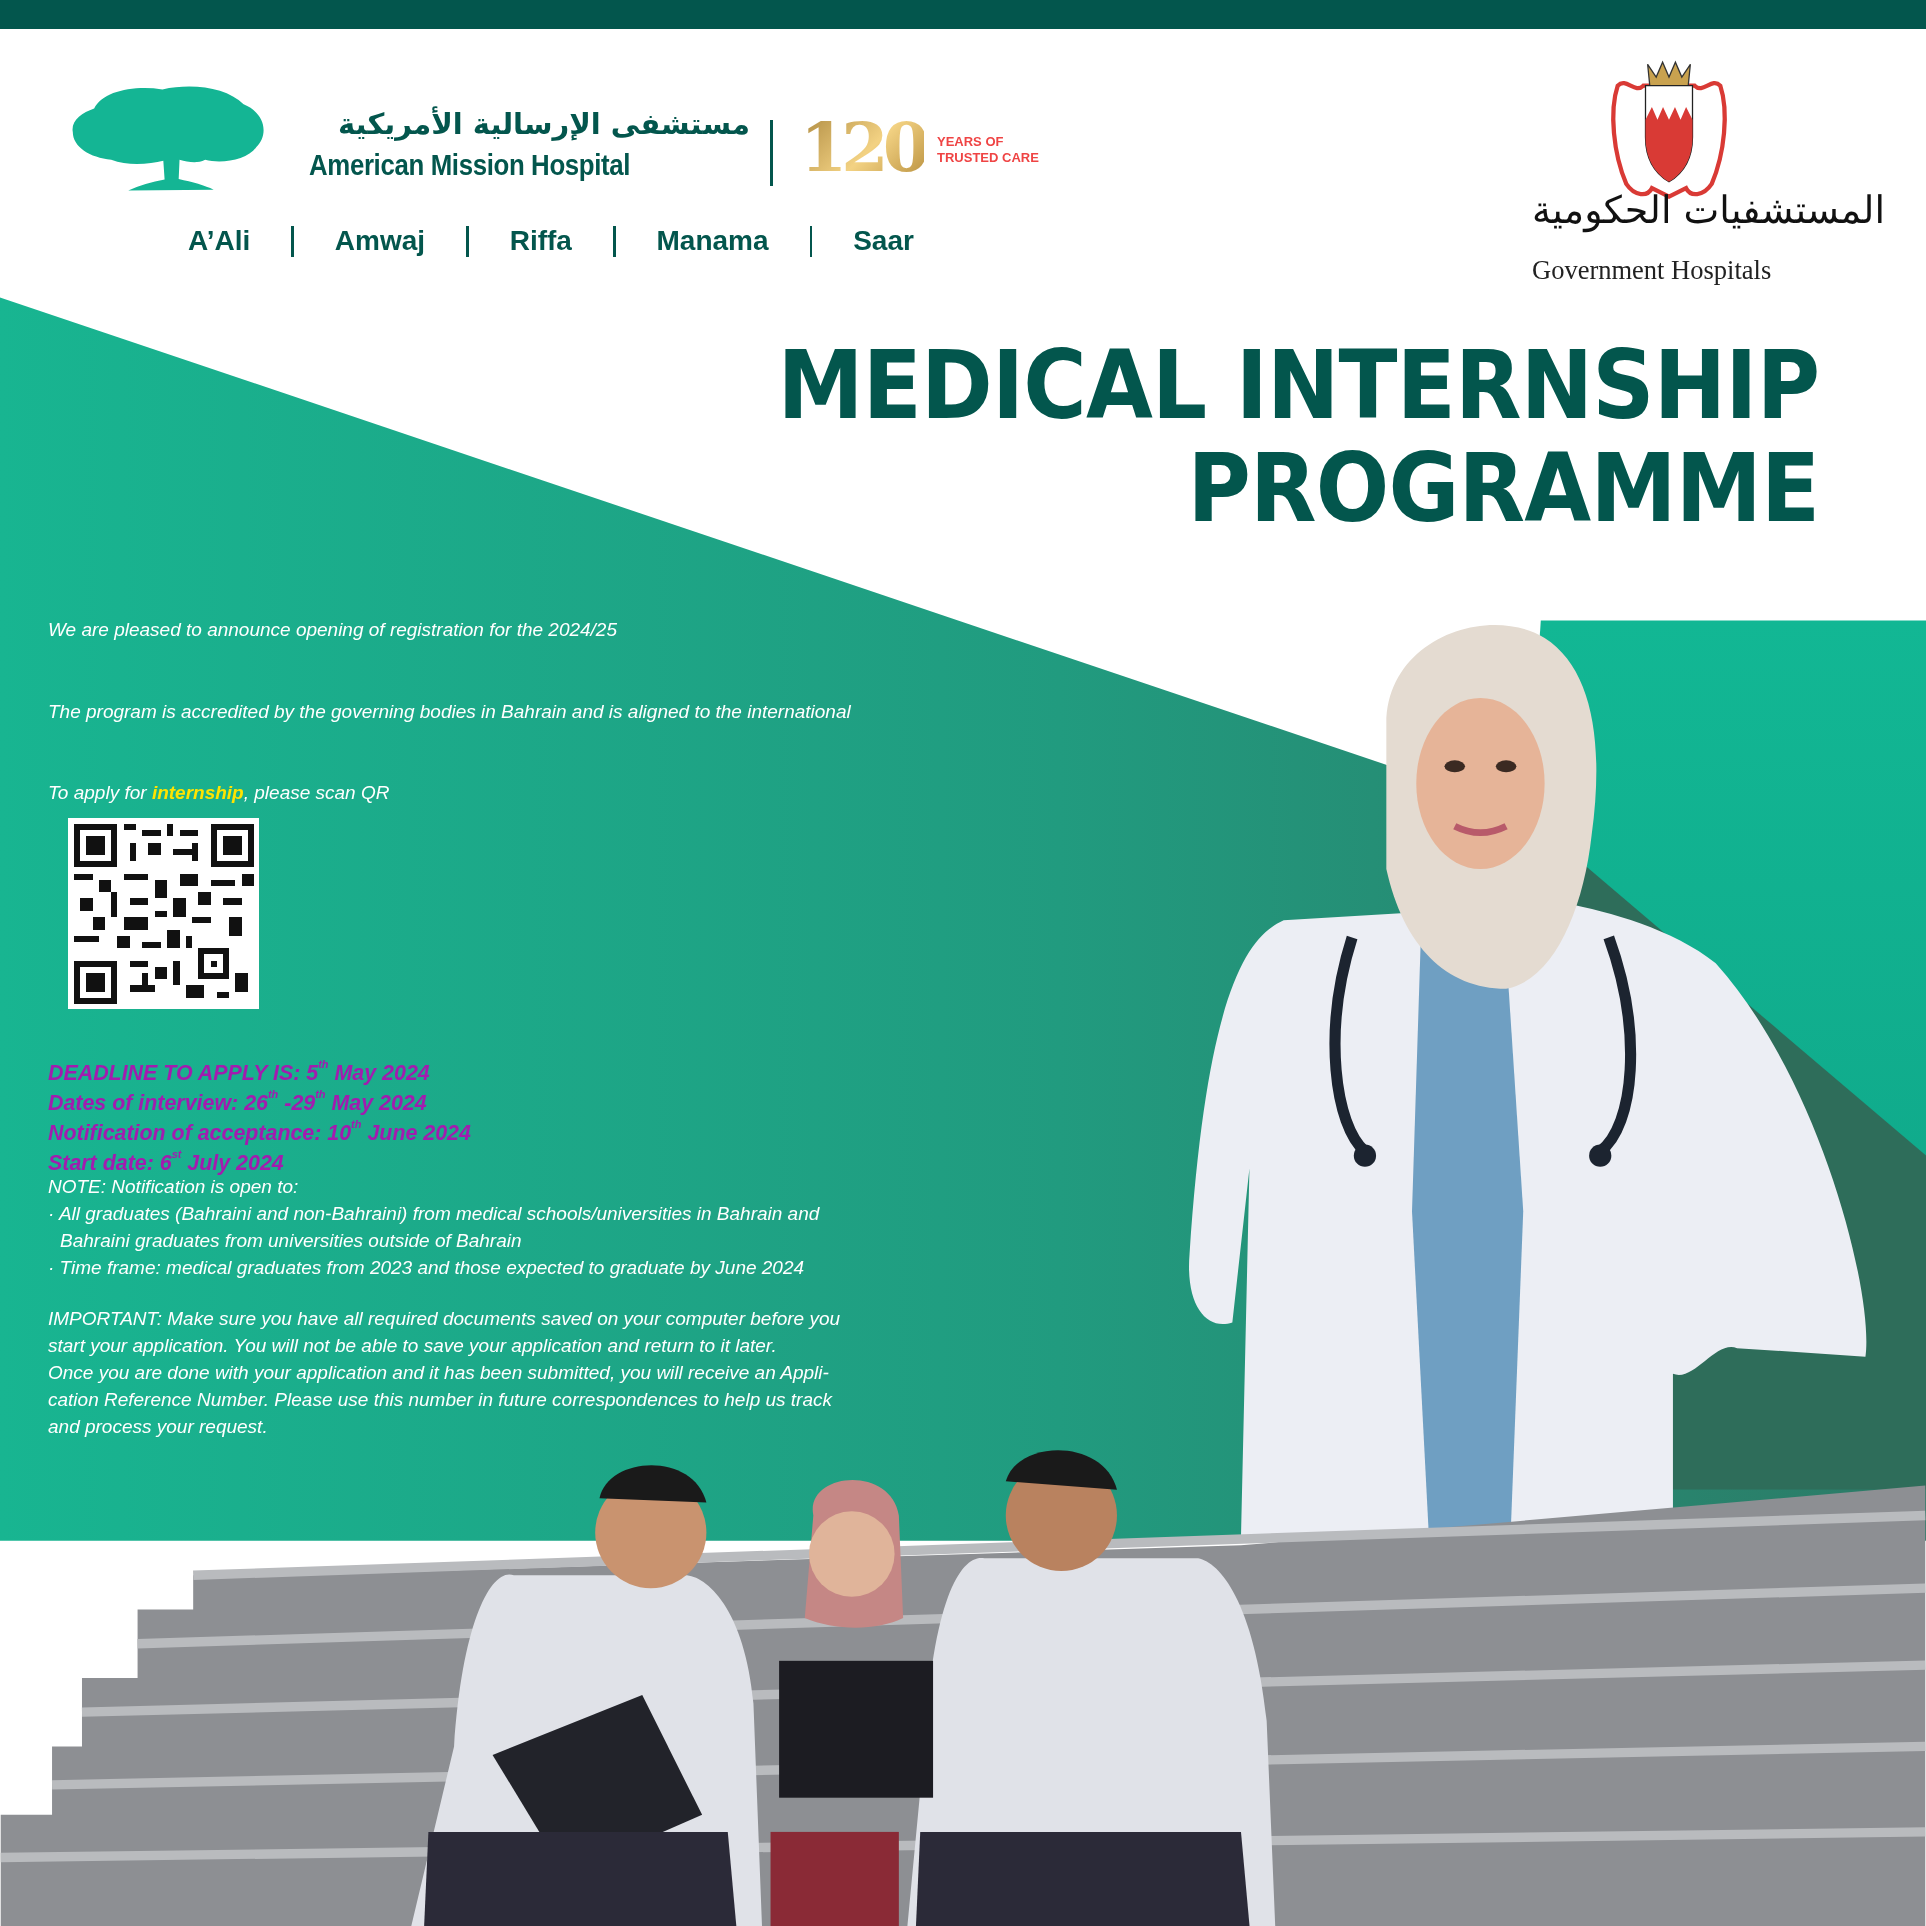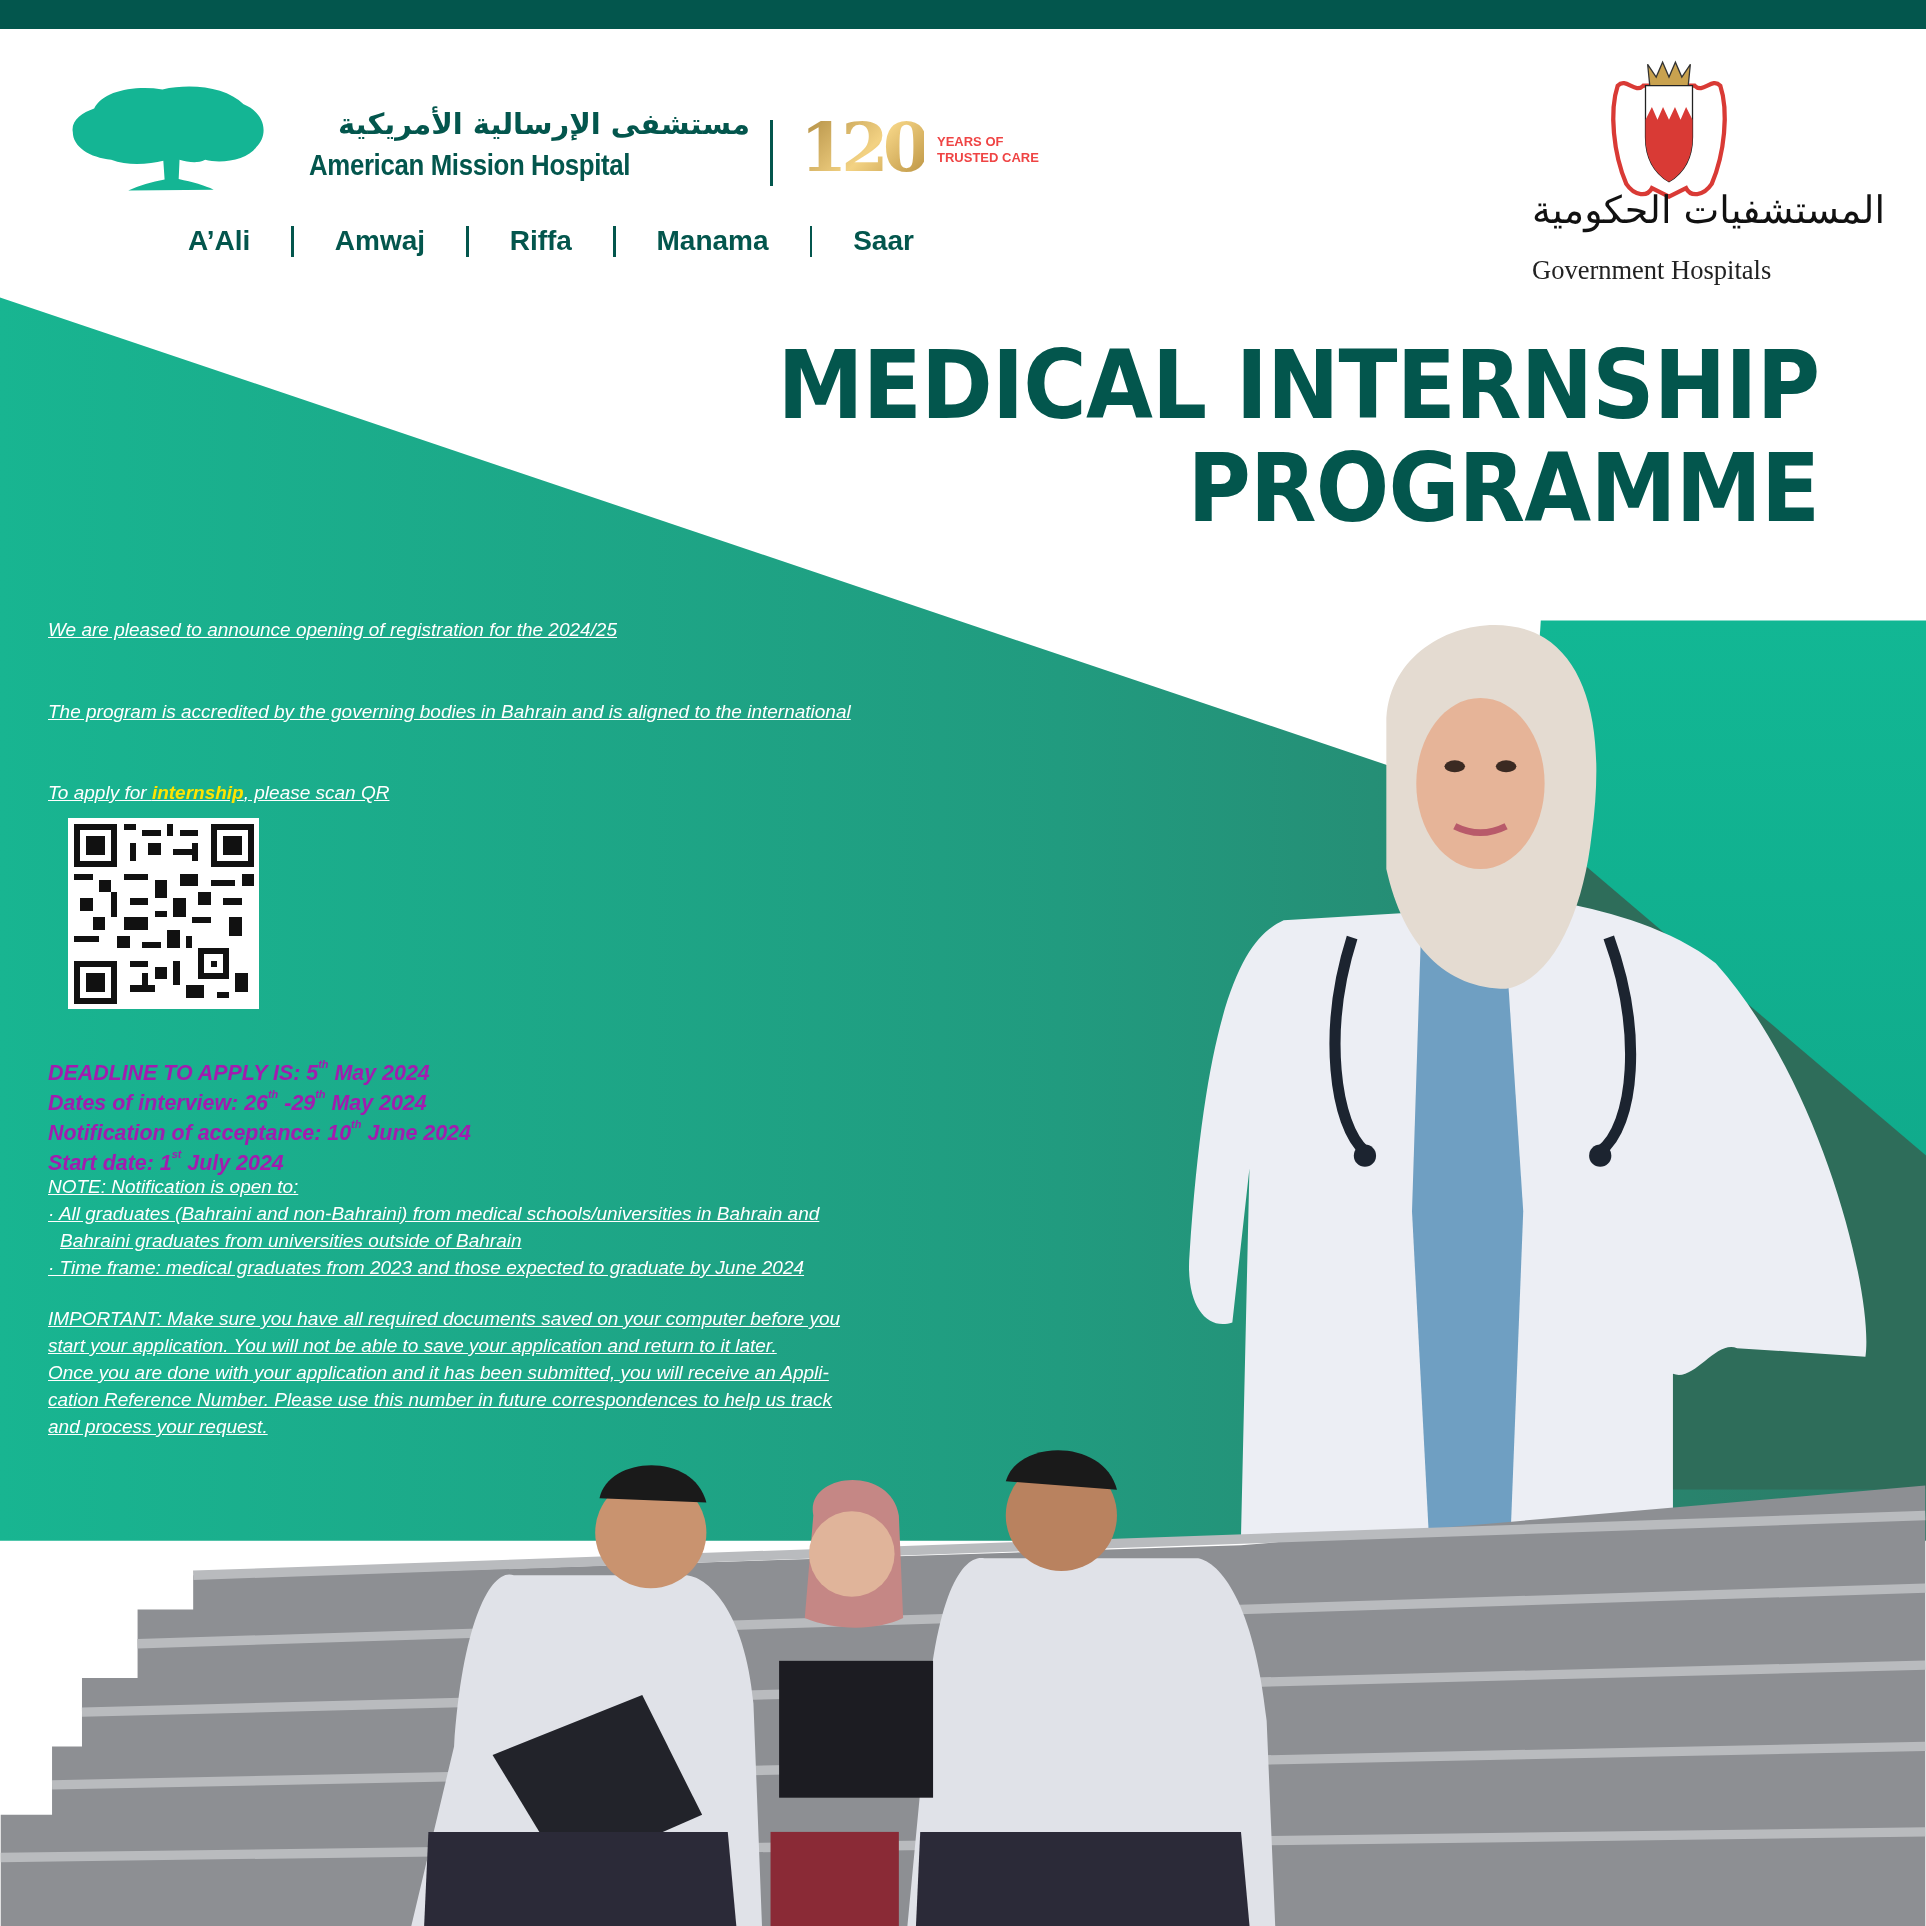--- a/index.html
+++ b/index.html
@@ -20,21 +20,21 @@
   .branch-sep { width:2.6px; height:31px; background:#03564d; margin:0 33px; }
 
   #gov-crest { left:1609px; top:60px; width:120px; height:141px; }
   #gov-arabic { left:1532px; top:188px; font-size:38px; color:#111; direction:rtl; white-space:nowrap; font-family:"DejaVu Serif", serif; }
   #gov-english { left:1532px; top:255px; font-size:26.5px; color:#222; white-space:nowrap; font-family:"Liberation Serif", serif; }
 
   
   #title { right:107px; top:334px; text-align:right; color:#03564d; font-weight:bold; font-size:94px; line-height:103px; letter-spacing:-0.9px; font-family:"DejaVu Sans", sans-serif; transform:scaleX(0.92); transform-origin:right top; }
 
   
-  .body-txt { color:#ffffff; font-style:italic; font-size:19px; line-height:27px; white-space:nowrap;text-decoration:underline; }
+  .body-txt { color:#ffffff; font-style:italic; font-size:19px; line-height:27px; white-space:nowrap; }
   #intro { left:48px; top:616px; }
   #accredit { left:48px; top:698px; }
   #apply { left:48px; top:779px; }
   .hl { color:#ffe400; font-weight:bold; }
   #qr-box { left:68px; top:818px; width:191px; height:191px; background:#fff; }
   #qr-svg { left:74px; top:824px; width:180px; height:180px; }
   #dates { left:48px; top:1058px; color:#a21caf; font-style:italic; font-weight:bold; font-size:21.4px; line-height:30px; white-space:nowrap; }
   #dates sup { font-size:11px; vertical-align:top; line-height:13px; }
   #note { left:48px; top:1173px; }
   #important { left:48px; top:1305px; }
@@ -172,21 +172,21 @@
       <rect x="26" y="24" width="2" height="3"></rect>
       <rect x="23" y="27" width="2" height="1"></rect>
       <rect x="11" y="24" width="1" height="2"></rect>
   </g>
 </svg>
 
 <div id="dates" class="abs">
   <div><span>DEADLINE TO APPLY IS: 5</span><sup>th</sup><span> May 2024</span></div>
   <div><span>Dates of interview: 26</span><sup>th</sup><span> -29</span><sup>th</sup><span> May 2024</span></div>
   <div><span>Notification of acceptance: 10</span><sup>th</sup><span> June 2024</span></div>
-  <div><span>Start date: 1</span><sup>st</sup><span> July 2024</span></div>
+  <div><span>Start date: 6</span><sup>st</sup><span> July 2024</span></div>
 </div>
 
 <div id="note" class="abs body-txt">
   <div>NOTE: Notification is open to:</div>
   <div>· All graduates (Bahraini and non-Bahraini) from medical schools/universities in Bahrain and</div>
   <div class="indent">Bahraini graduates from universities outside of Bahrain</div>
   <div>· Time frame: medical graduates from 2023 and those expected to graduate by June 2024</div>
 </div>
 
 <div id="important" class="abs body-txt">

